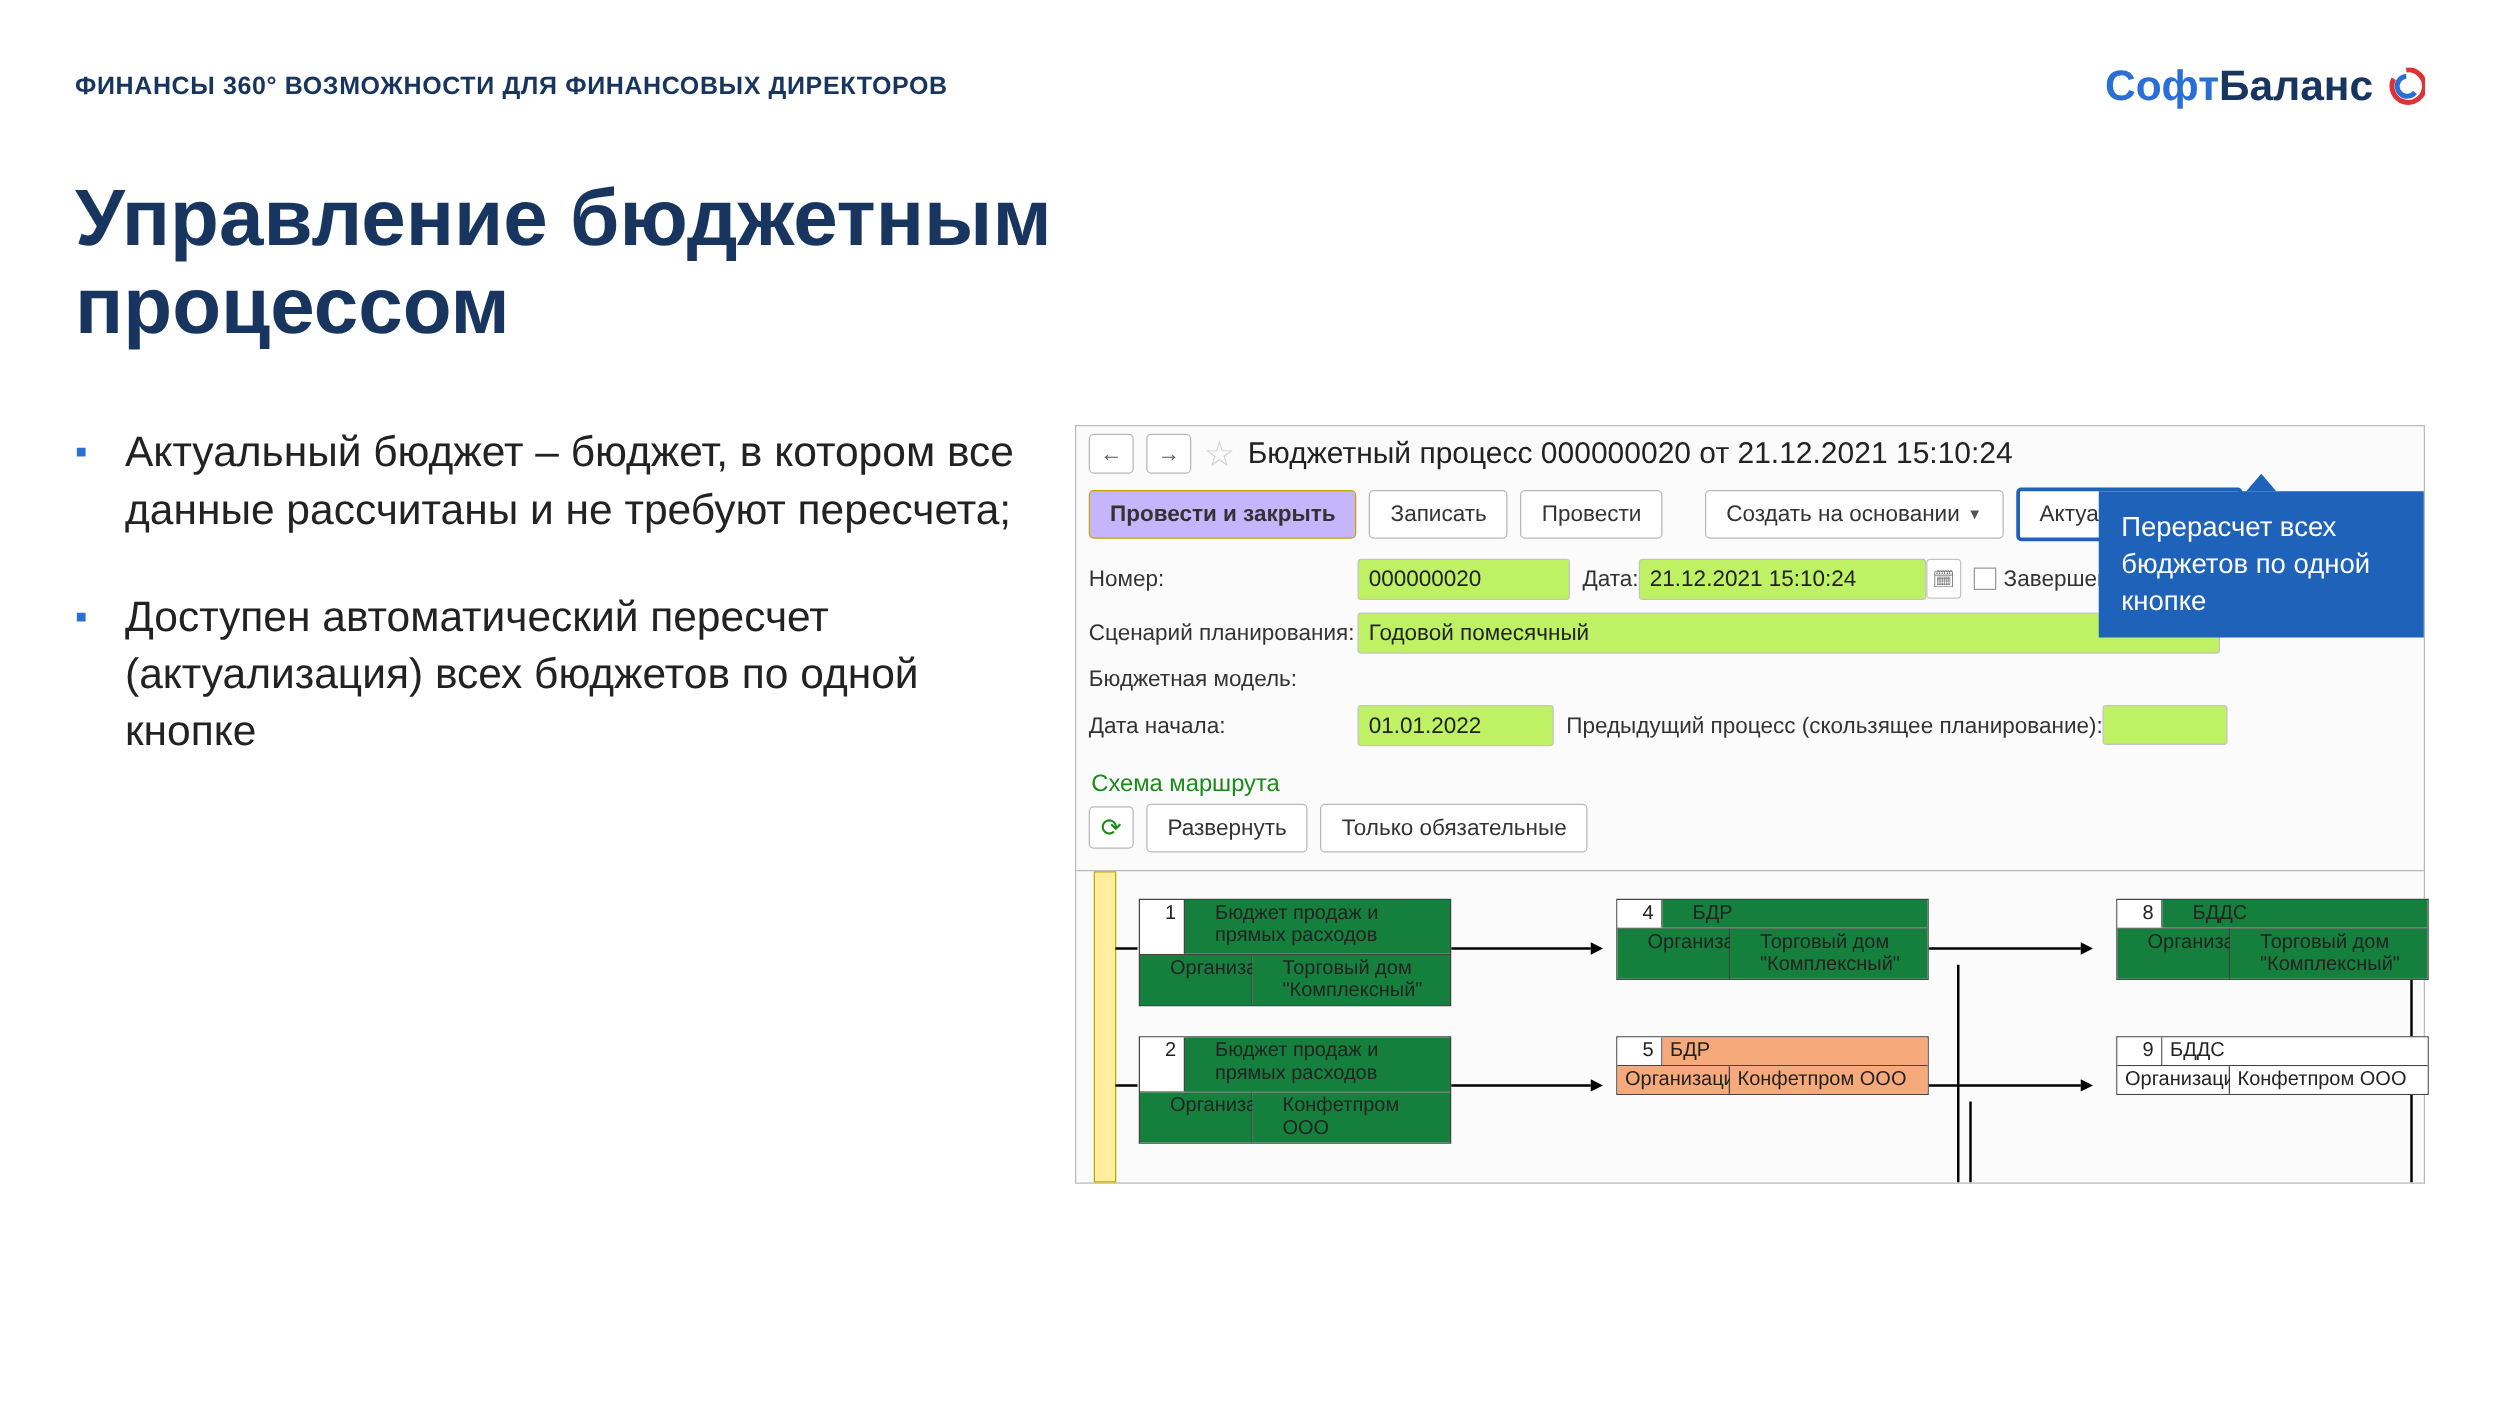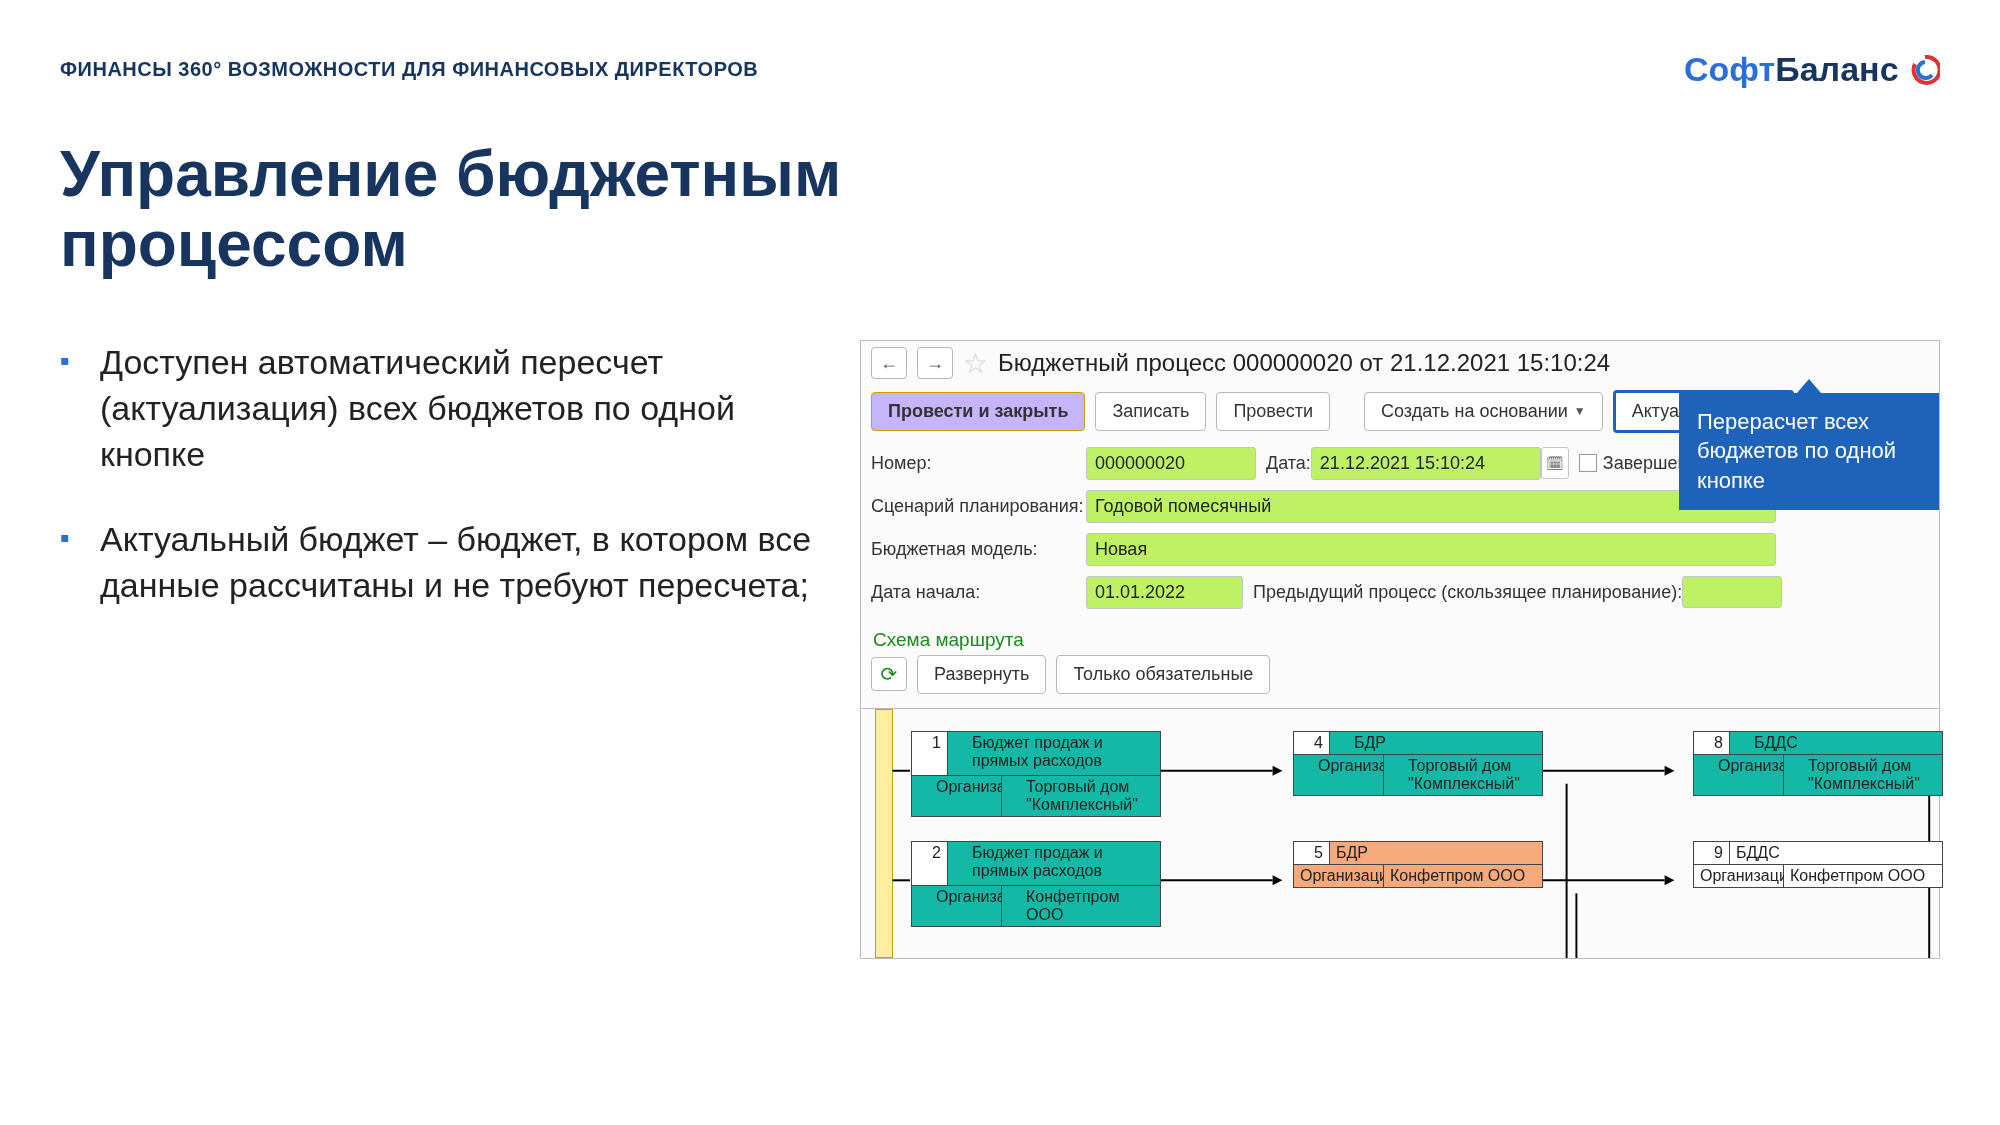--- a/index.html
+++ b/index.html
@@ -55,21 +55,21 @@
   .diagram { position: relative; border-top: 1px solid #bbb; padding: 16px 10px 10px; height: 250px; margin-top: 4px; }
   .left-rail { position: absolute; left: 14px; top: 0; width: 18px; height: 100%; background: #ffeda0; border: 1px solid #c0a800; }
 
   .node { position: absolute; width: 250px; border: 1px solid #444; font-size: 16px; background: #fff; }
   .node-head { display: flex; border-bottom: 1px solid #444; }
   .node-num { width: 36px; border-right: 1px solid #444; text-align: right; padding: 2px 6px; font-weight: 400; background: #fff; }
   .node-title { flex: 1; padding: 2px 6px; }
   .node-body { display: flex; }
   .node-org { width: 90px; border-right: 1px solid #444; padding: 2px 6px; }
   .node-val { flex: 1; padding: 2px 6px; }
-  .green .node-title, .green .node-org, .green .node-val { background: #14b8a6; padding-left: 24px; }
+  .green .node-title, .green .node-org, .green .node-val { background: #15803d; padding-left: 24px; }
   .orange .node-title, .orange .node-org, .orange .node-val { background: #f6a97a; }
   .white .node-title, .white .node-org, .white .node-val { background: #fff; }
   .tall .node-head { min-height: 44px; }
 
   svg.arrows { position: absolute; top: 0; left: 0; width: 100%; height: 100%; pointer-events: none; }
   .arrow-line { stroke: #000; stroke-width: 2; fill: none; }
   .arrow-head { fill: #000; }
 
   .callout { position: absolute; right: 0; top: 52px; width: 260px; background: #1e62b9; color: #fff; font-size: 22px; padding: 14px 18px; line-height: 1.35; z-index: 20; }
   .callout::before {
@@ -97,22 +97,22 @@
           </svg>
       </span>
     </div>
   </div>
 
   <h1 class="title">Управление бюджетным процессом</h1>
 
   <div class="body">
     <div class="left">
       <ul class="bullets">
+        <li>Актуальный бюджет – бюджет, в котором все данные рассчитаны и не требуют пересчета;</li>
         <li>Доступен автоматический пересчет (актуализация) всех бюджетов по одной кнопке</li>
-        <li>Актуальный бюджет – бюджет, в котором все данные рассчитаны и не требуют пересчета;</li>
       </ul>
     </div>
 
     <div class="right">
       <div class="app">
         <div class="app-header">
           <span class="nav-btn">←</span>
           <span class="nav-btn">→</span>
           <span class="star">☆</span>
           <span class="win-title">Бюджетный процесс 000000020 от 21.12.2021 15:10:24</span>
@@ -141,21 +141,20 @@
               <span class="cb-box"></span>
               <span>Завершен</span>
             </label>
           </div>
           <div class="form-row">
             <span class="form-label">Сценарий планирования:</span>
             <span class="input w-wide">Годовой помесячный</span>
           </div>
           <div class="form-row">
             <span class="form-label">Бюджетная модель:</span>
-            <span class="input w-wide">Новая</span>
           </div>
           <div class="form-row">
             <span class="form-label">Дата начала:</span>
             <span class="input w-start">01.01.2022</span>
             <span class="prev-label">Предыдущий процесс (скользящее планирование):</span>
             <span class="input prev-input"></span>
           </div>
         </div>
 
         <div class="scheme-label"><a href="#">Схема маршрута</a></div>

